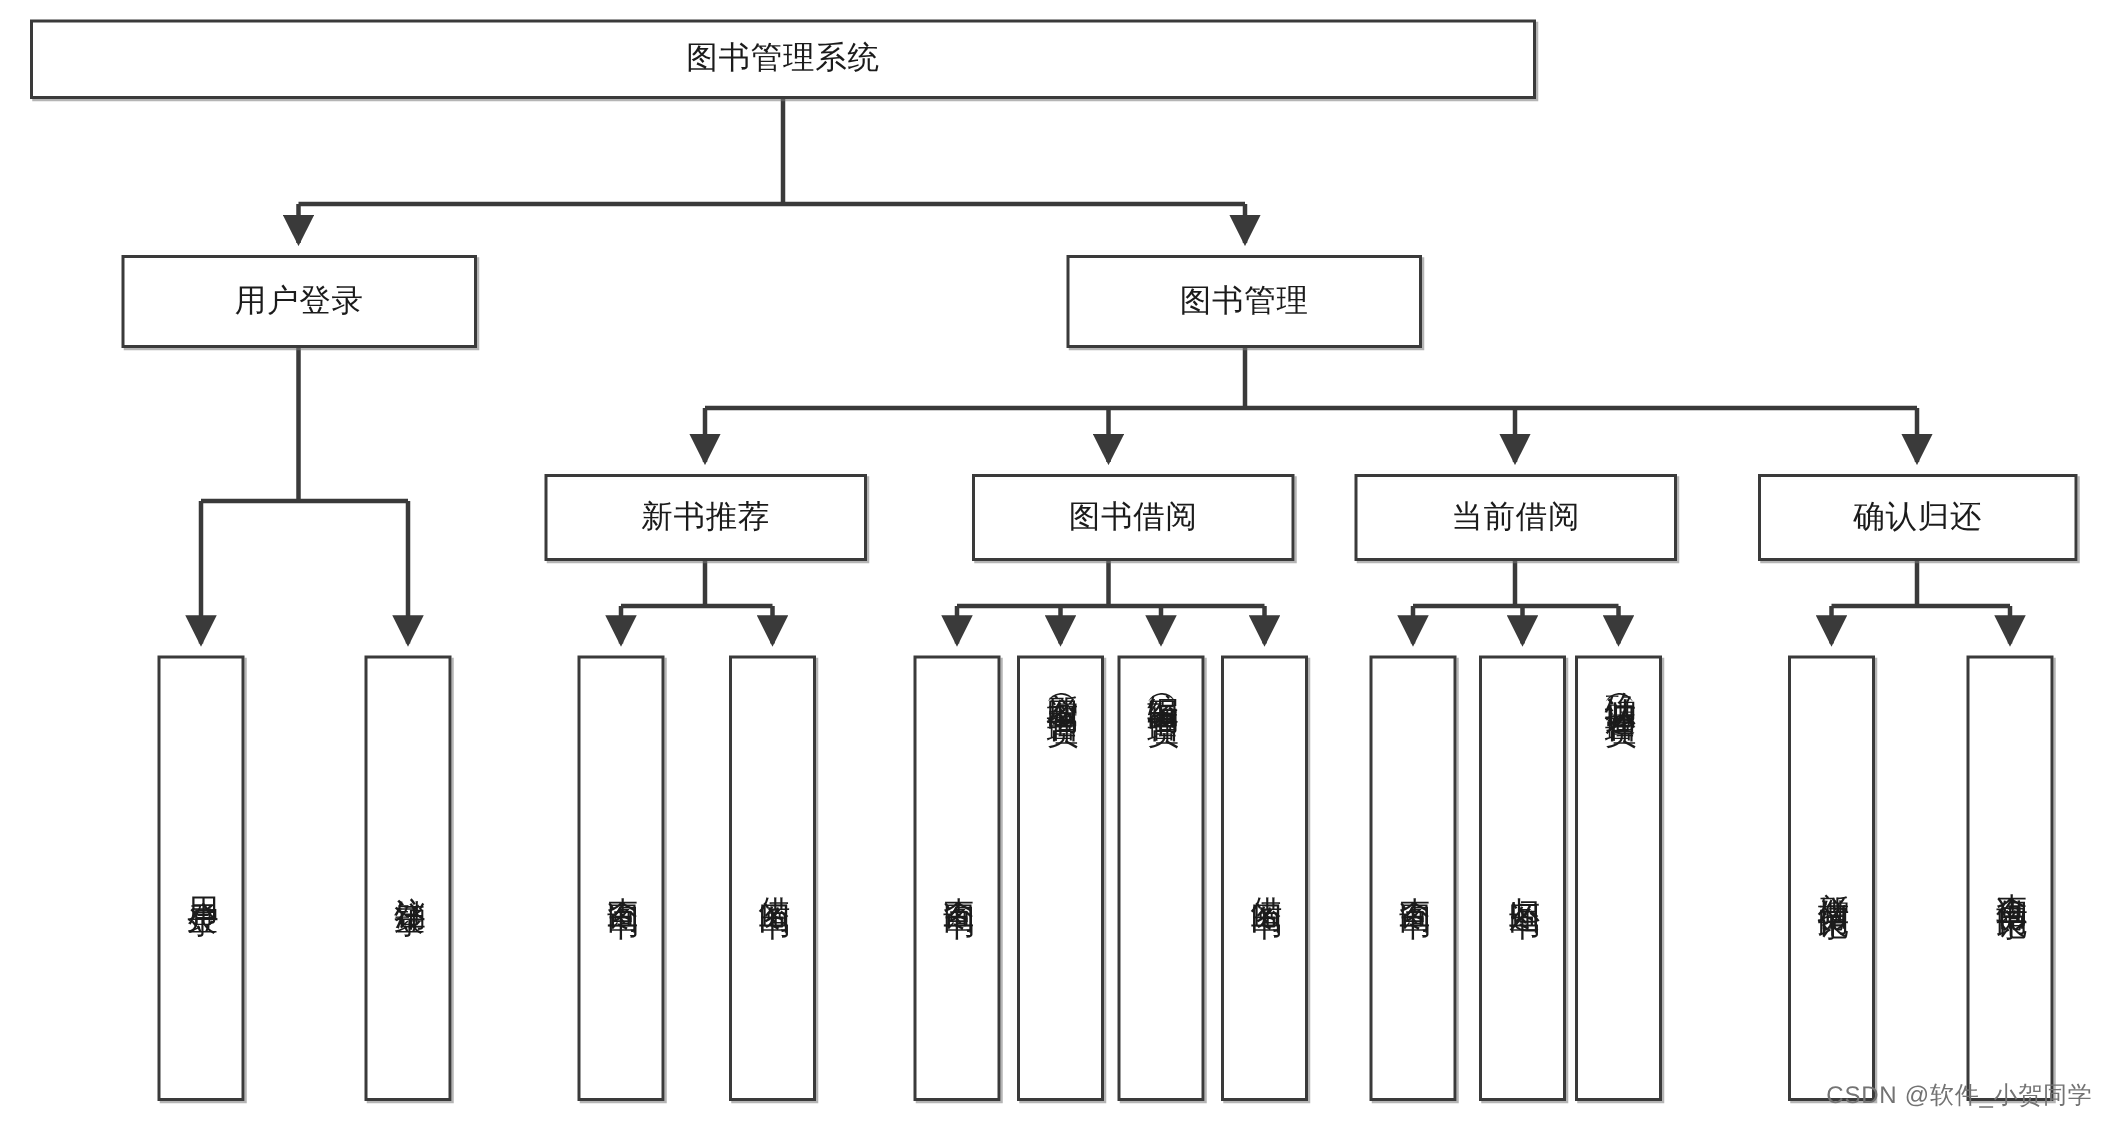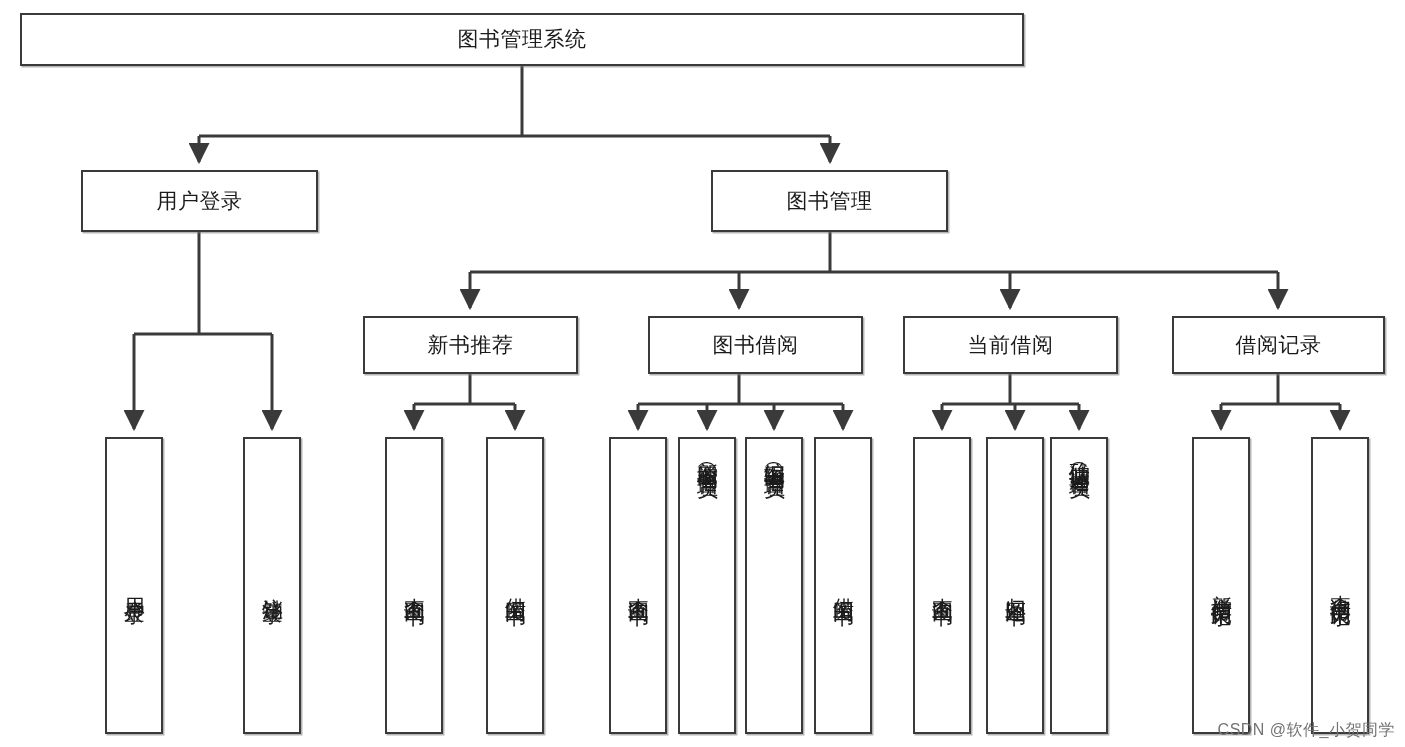--- a/index.html
+++ b/index.html
@@ -139,21 +139,21 @@
   <div class="node" style="left:363px; top:316px; width:215px; height:58px;">
     <span class="label">新书推荐</span>
   </div>
   <div class="node" style="left:632px; top:316px; width:215px; height:58px;margin-left:16px;">
     <span class="label">图书借阅</span>
   </div>
   <div class="node" style="left:903px; top:316px; width:215px; height:58px;">
     <span class="label">当前借阅</span>
   </div>
   <div class="node" style="left:1172px; top:316px; width:213px; height:58px;">
-    <span class="label">借阅记录</span>
+    <span class="label">确认归还</span>
   </div>
 
   <div class="node vert centered" style="left:105px; top:437px; width:58px; height:297px;">
     <span class="label">用户登录</span>
   </div>
   <div class="node vert centered" style="left:243px; top:437px; width:58px; height:297px;">
     <span class="label">注销登录</span>
   </div>
   <div class="node vert centered" style="left:385px; top:437px; width:58px; height:297px;">
     <span class="label">查询图书</span>

